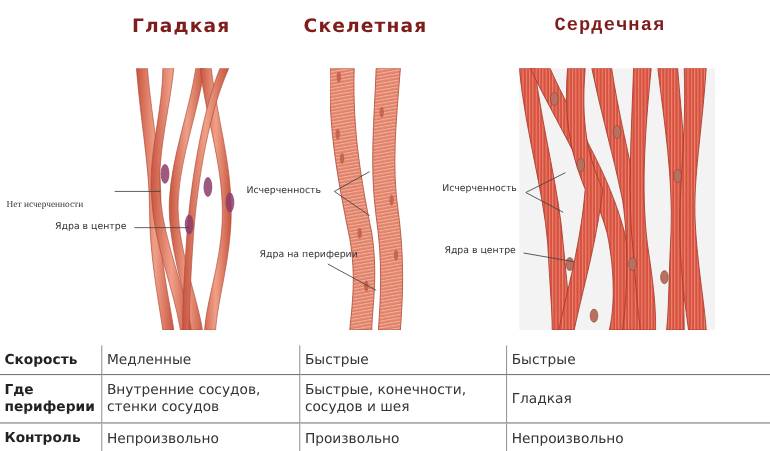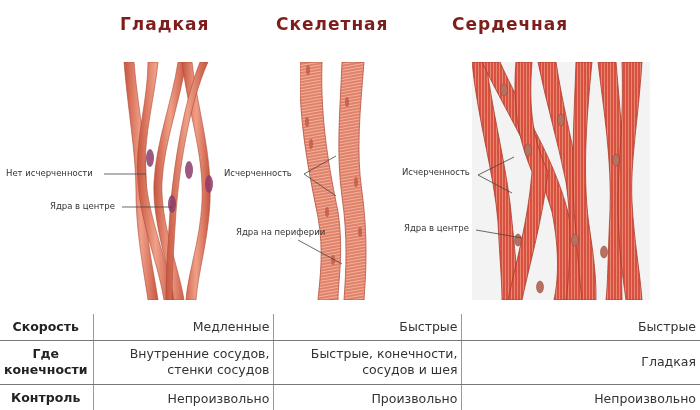--- a/index.html
+++ b/index.html
@@ -2,33 +2,33 @@
 <html><head>
 <meta charset="utf-8">
 <style>
   * { box-sizing: border-box; margin: 0; padding: 0; }
   html, body { width: 700px; height: 410px; background: #ffffff; overflow: hidden; }
   body { position: relative; font-family: "DejaVu Sans", sans-serif; color: #222; }
 
   .title { position: absolute; top: 14px; font-weight: bold; font-size: 17px; letter-spacing: 1px; color: #7f1d1d; }
   #t0 { left: 120px; width: 110px; }
   #t1 { left: 276px; width: 110px; }
-  #t2 { left: 452px; width: 140px; }
+  #t2 { left: 504px; width: 140px; font-family: Liberation Mono, monospace; }
 
   .illus { position: absolute; top: 62px; height: 238px; }
   #ill0 { left: 120px; width: 110px; }
   #ill1 { left: 300px; width: 100px; }
   #ill2 { left: 472px; width: 178px; }
 
   .label { position: absolute; font-size: 8.5px; color: #333; white-space: nowrap; }
   .leader { position: absolute; }
 
   table.info { position: absolute; left: 0; top: 314px; width: 700px; border-collapse: collapse; font-size: 12.5px; }
-  table.info td { text-align: right; vertical-align: middle; padding: 2px 4px; color: #333; }
-  table.info td.rh { font-weight: bold; text-align: center; padding-right: 6px; width: 85px; color: #222; line-height: 16px; }
+  table.info td { text-align: left; vertical-align: middle; padding: 2px 4px; color: #333; }
+  table.info td.rh { font-weight: bold; text-align: left; padding-right: 6px; width: 85px; color: #222; line-height: 16px; }
   table.info tr.r0 td { height: 26px; border-bottom: 1px solid #777; }
   table.info tr.r1 td { height: 44px; border-bottom: 1px solid #777; line-height: 16px; }
   table.info tr.r2 td { height: 28px; }
   table.info td.c1 { width: 180px; border-left: 1px solid #999; }
   table.info td.c2 { width: 188px; border-left: 1px solid #999; }
   table.info td.c3 { border-left: 1px solid #999; }
 </style>
 </head>
 <body>
 
@@ -104,21 +104,21 @@
     <ellipse cx="89" cy="58" rx="3.5" ry="6"></ellipse>
     <ellipse cx="56" cy="88" rx="3.5" ry="6"></ellipse>
     <ellipse cx="144" cy="98" rx="3.5" ry="6"></ellipse>
     <ellipse cx="46" cy="178" rx="3.5" ry="6"></ellipse>
     <ellipse cx="103" cy="178" rx="3.5" ry="6"></ellipse>
     <ellipse cx="132" cy="190" rx="3.5" ry="6"></ellipse>
     <ellipse cx="68" cy="225" rx="3.5" ry="6"></ellipse>
   </g>
 </svg>
 
-<div class="label" style="left:6px; top:168px;">Нет исчерченности</div>
+<div class="label" style="left:6px; top:180px;font-family:Liberation Serif, serif;">Нет исчерченности</div>
 <svg class="leader" style="left:104px; top:173px;" width="42" height="2">
     <line x1="0" y1="1" x2="42" y2="1" stroke="#444" stroke-width="0.8"></line>
   </svg>
 <div class="label" style="left:50px; top:201px;">Ядра в центре</div>
 <svg class="leader" style="left:122px; top:206px;" width="50" height="2">
     <line x1="0" y1="1" x2="50" y2="1" stroke="#444" stroke-width="0.8"></line>
   </svg>
 
 <div class="label" style="left:224px; top:168px;">Исчерченность</div>
 <svg class="leader" style="left:302px; top:154px;" width="36" height="44">
@@ -142,21 +142,21 @@
   <tbody>
       <tr class="r0">
     <td class="rh">Скорость</td>
     <td class="c1">Медленные</td>
     <td class="c2">Быстрые</td>
     <td class="c3">Быстрые</td>
   </tr>
   <tr class="r1">
     <td class="rh">
       <div>Где</div>
-      <div>конечности</div>
+      <div>периферии</div>
     </td>
     <td class="c1">
       <div>Внутренние сосудов,</div>
       <div>стенки сосудов</div>
     </td>
     <td class="c2">
       <div>Быстрые, конечности,</div>
       <div>сосудов и шея</div>
     </td>
     <td class="c3">

